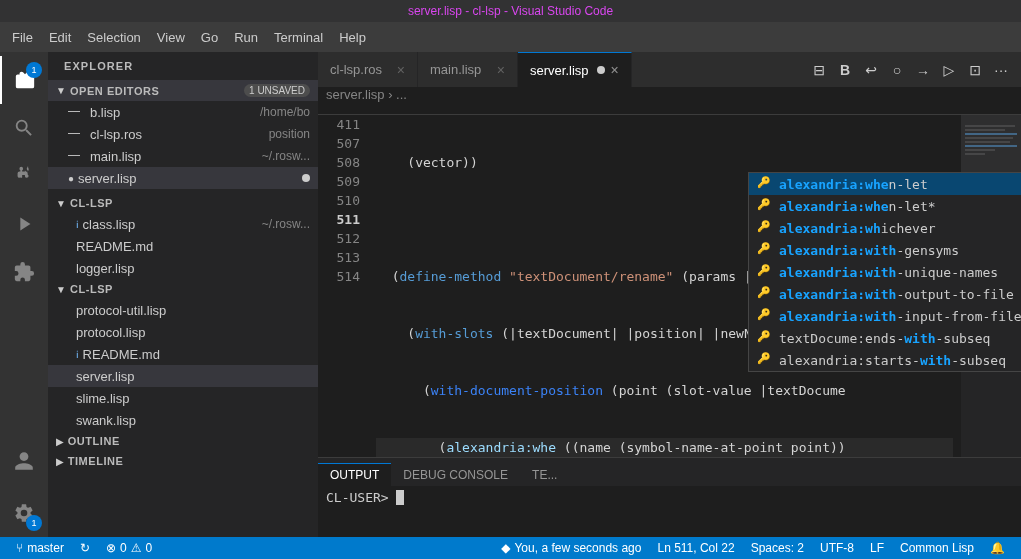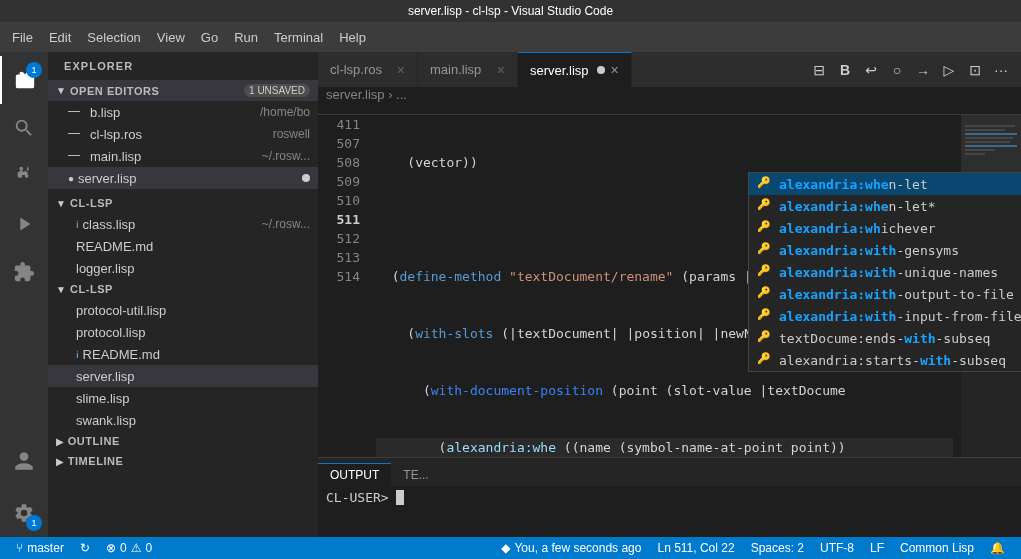--- a/index.html
+++ b/index.html
@@ -1,19 +1,19 @@
 <!DOCTYPE html>
 <html><head>
   <meta charset="utf-8">
   <style>
     * { margin: 0; padding: 0; box-sizing: border-box; }
     body { font-family: 'Segoe UI', sans-serif; font-size: 12px; background: #1e1e1e; color: #cccccc; width: 1021px; height: 559px; overflow: hidden; }
     
     
-    .title-bar { background: #323233; height: 22px; display: flex; align-items: center; padding: 0 8px; font-size: 12px; color: #ffffff; }
+    .title-bar { background: #323233; height: 22px; display: flex; align-items: center; padding: 0 8px; font-size: 12px; color: #d946ef; }
     .title-bar-text { flex: 1; text-align: center; font-size: 12px; }
     
     
     .menu-bar { background: #3c3c3c; height: 30px; display: flex; align-items: center; padding: 0 4px; }
     .menu-item { padding: 4px 8px; cursor: pointer; font-size: 13px; color: #cccccc; }
     
     
     .main-layout { display: flex; height: calc(559px - 22px - 30px - 22px); }
     
     
@@ -162,21 +162,21 @@
     </div>
 
     <div class="file-item">
       <div class="file-icon">—</div>
       <span class="file-name">b.lisp</span>
       <span class="file-path">/home/bo</span>
     </div>
     <div class="file-item">
       <div class="file-icon">—</div>
       <span class="file-name">cl-lsp.ros</span>
-      <span class="file-path">roswell</span>
+      <span class="file-path">position</span>
     </div>
     <div class="file-item">
       <div class="file-icon">—</div>
       <span class="file-name">main.lisp</span>
       <span class="file-path">~/.rosw...</span>
     </div>
     <div class="file-item active">
       <span style="font-size:10px;margin-right:4px;color:#cccccc;">●</span>
       <span class="file-name">server.lisp</span>
       <div class="modified-dot"></div>
@@ -350,20 +350,21 @@
           <div class="autocomplete-item">
             <span class="ac-icon">🔑</span>
             <span class="ac-text"><span class="ac-rest">alexandria:starts-</span><span class="ac-match">with</span><span class="ac-rest">-subseq</span></span>
           </div>
         </div>
       </div>
 
       <div class="panel">
         <div class="panel-tabs">
           <div class="panel-tab active">OUTPUT</div>
+          <div class="panel-tab">DEBUG CONSOLE</div>
           <div class="panel-tab">TE...</div>
         </div>
         <div class="panel-content">
           <span>CL-USER&gt; </span><span style="background:#cccccc;color:#1e1e1e;">&nbsp;</span>
         </div>
       </div>
     </div>
   </div>
 </div>
 

